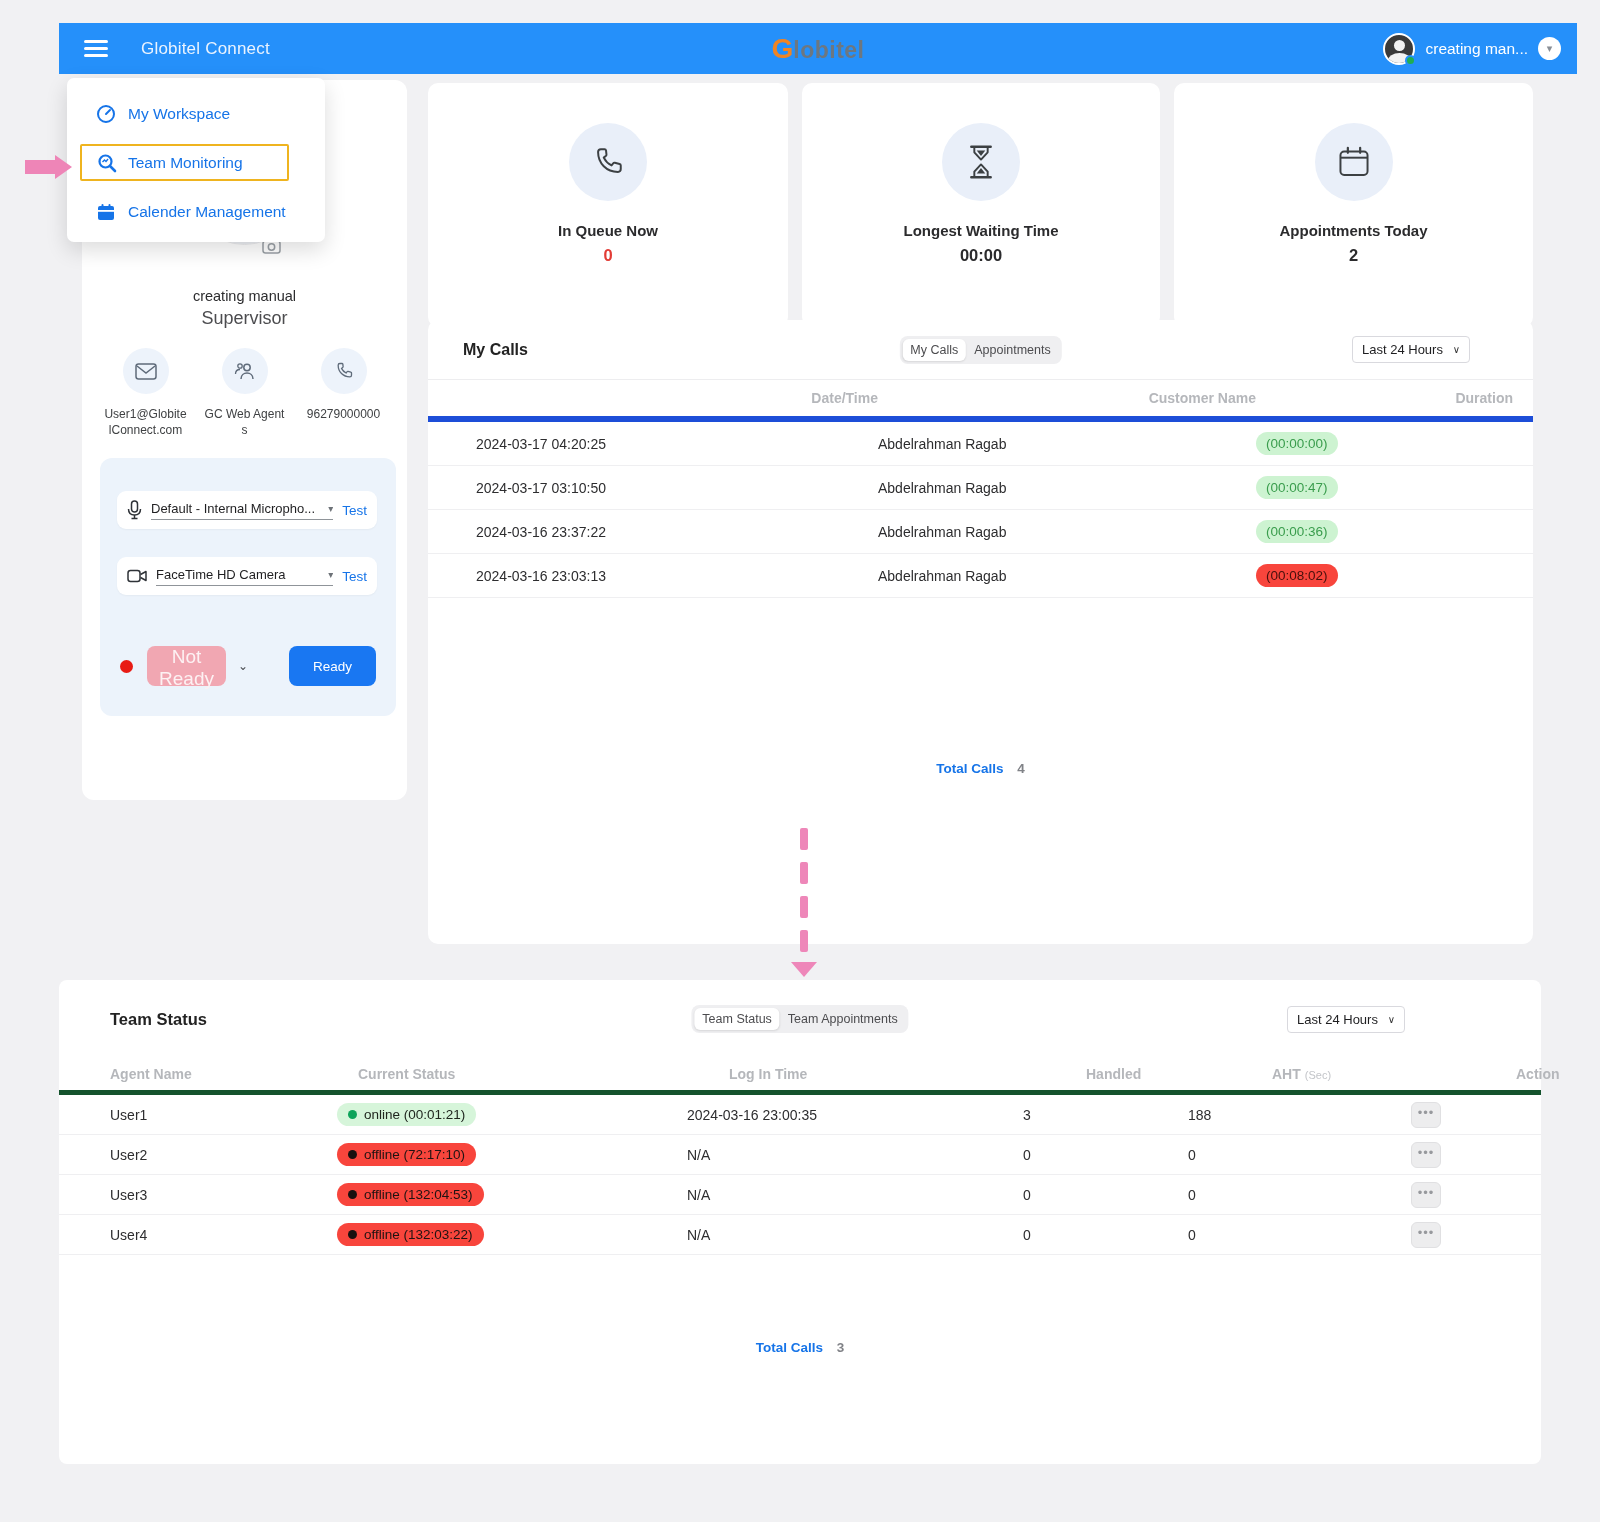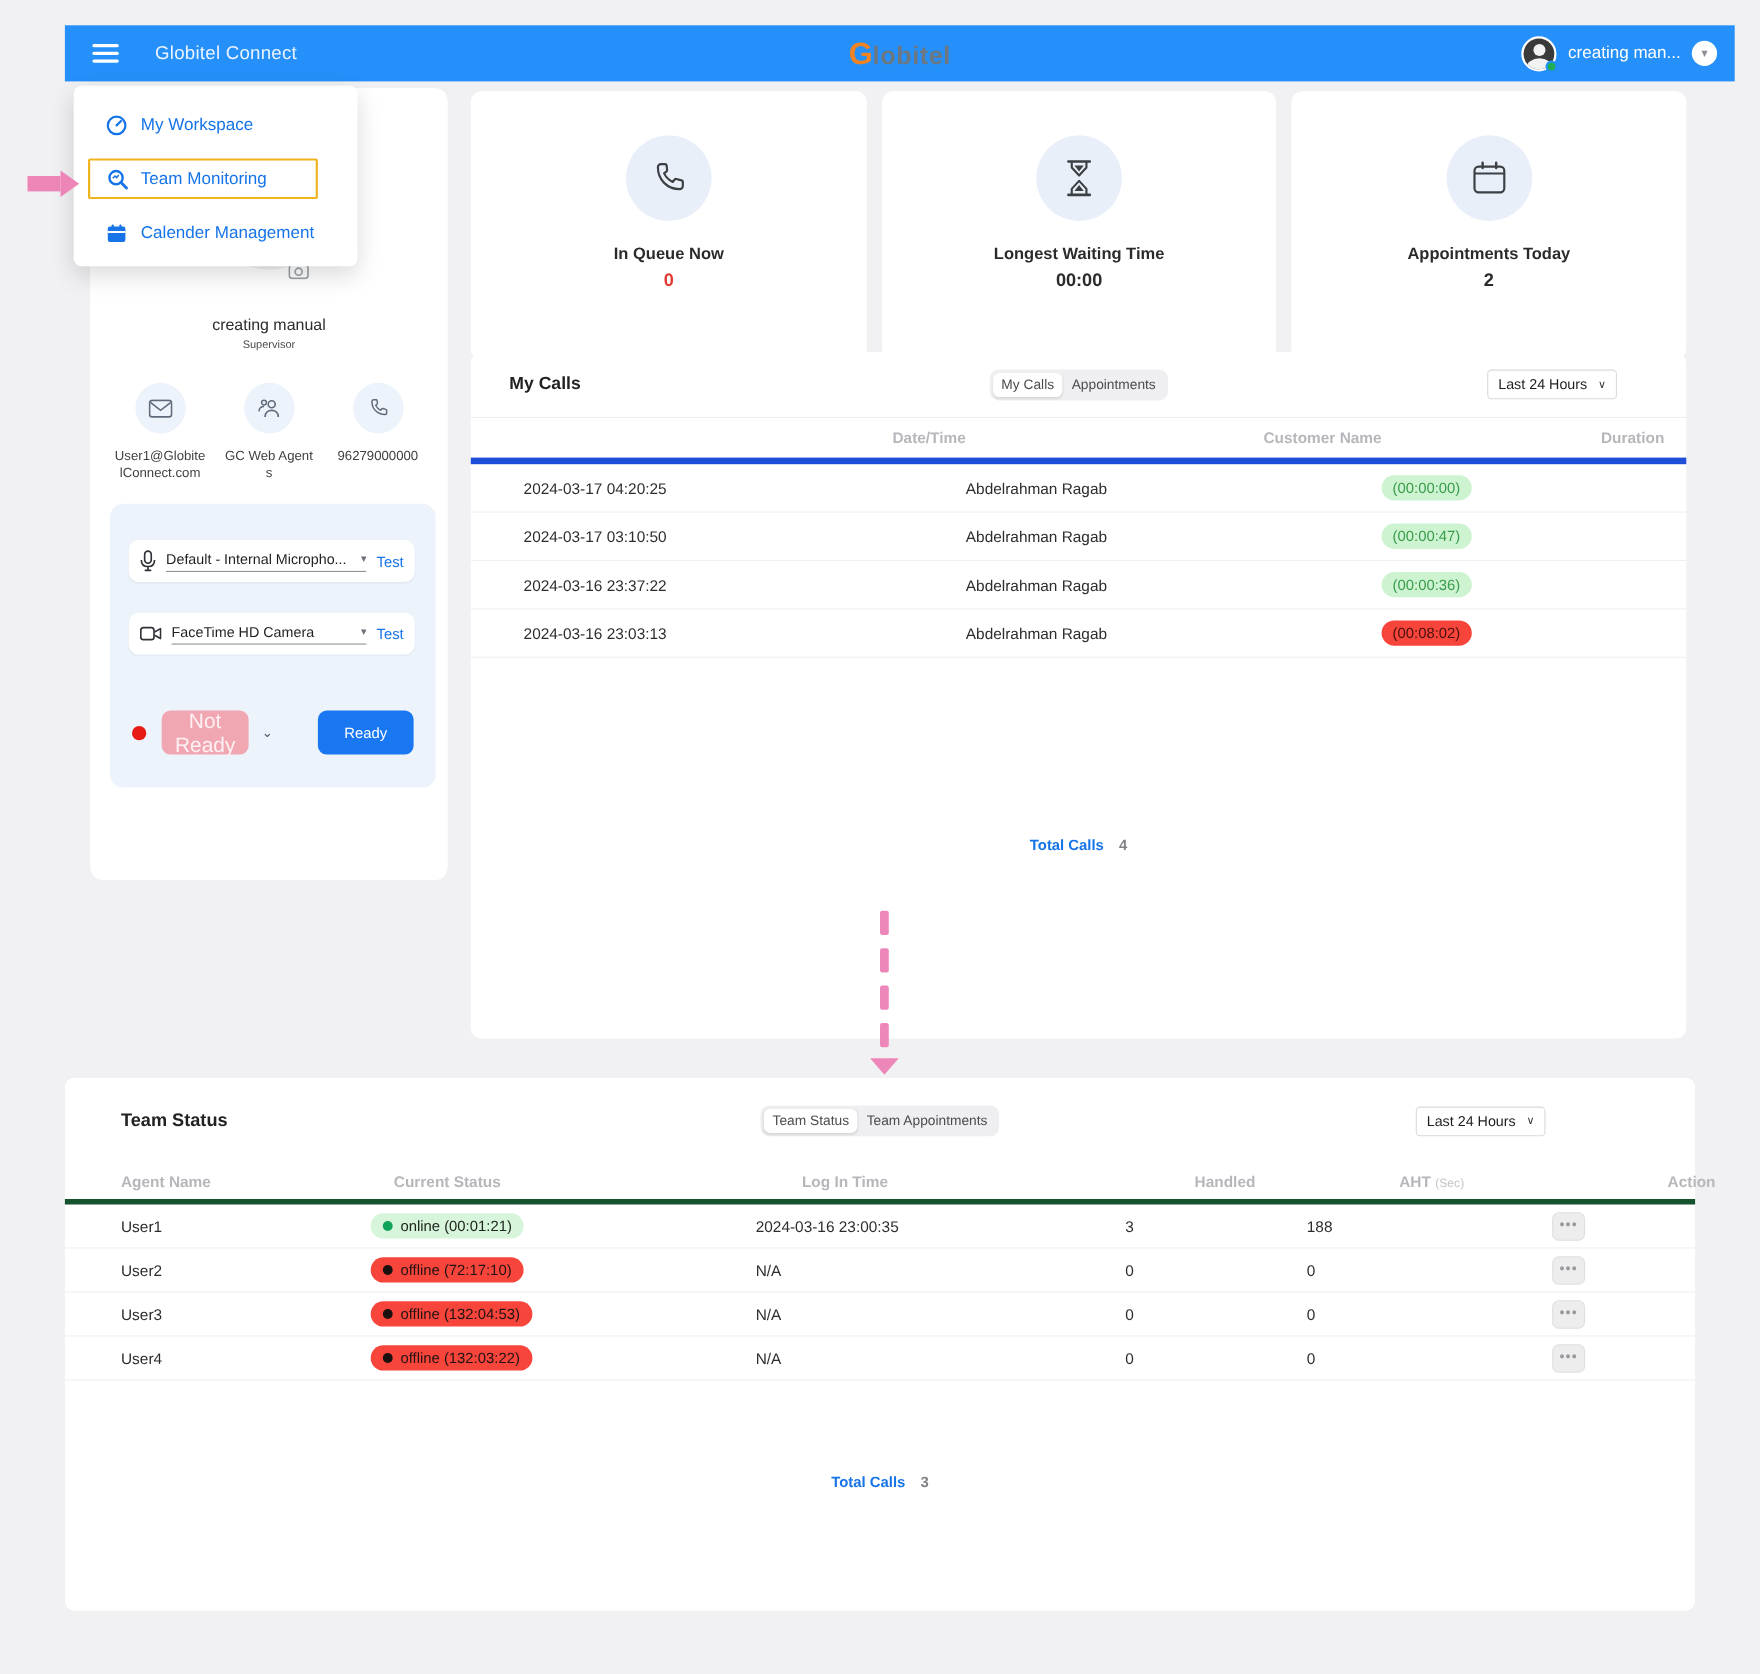--- a/index.html
+++ b/index.html
@@ -37,21 +37,21 @@
   .note-arrow .shaft { width:30px; height:14px; background:#ee85b7; }
   .note-arrow .head { width:0; height:0; border-top:12px solid transparent; border-bottom:12px solid transparent; border-left:17px solid #ee85b7; }
 
   
   .profile-card { position:absolute; left:82px; top:80px; width:325px; height:720px; background:#fff; border-radius:12px; z-index:10; }
   .big-avatar { position:absolute; left:106px; top:52px; width:113px; height:113px; border-radius:50%; background:#fbfbfc; border:1px solid #ececee; overflow:hidden; }
   .big-avatar .head { position:absolute; left:38px; top:26px; width:36px; height:36px; border-radius:50%; background:#eceff3; }
   .big-avatar .body { position:absolute; left:17px; top:70px; width:78px; height:52px; border-radius:50%; background:#eceff3; }
   .cam-badge { position:absolute; left:180px; top:157px; color:#9aa0a6; cursor:pointer; }
   .p-name { position:absolute; left:0; top:208px; width:100%; text-align:center; font-size:14.5px; color:#2c2c2e; }
-  .p-role { position:absolute; left:0; top:228px; width:100%; text-align:center; font-size:10px; color:#4c4c4f; }
+  .p-role { position:absolute; left:0; top:228px; width:100%; text-align:center; font-size:18px; color:#4c4c4f; }
   .contacts { position:absolute; left:0; top:268px; width:100%; display:flex; justify-content:center; gap:15px; }
   .contact { width:84px; display:flex; flex-direction:column; align-items:center; }
   .c-circle { width:46px; height:46px; border-radius:50%; background:#edf3fb; display:flex; align-items:center; justify-content:center; }
   .c-label { margin-top:12px; font-size:12px; color:#3f4143; text-align:center; line-height:1.35; word-break:break-all; }
   .device-panel { position:absolute; left:18px; top:378px; width:296px; height:258px; background:#ecf3fb; border-radius:12px; }
   .sel-bar { position:absolute; left:17px; width:260px; height:38px; background:#fff; border-radius:9px; display:flex; align-items:center; padding:0 10px; box-shadow:0 1px 2px rgba(0,0,0,.04); }
   .sel-mic { top:33px; } .sel-cam { top:99px; }
   .sel-text { flex:1; display:flex; align-items:center; justify-content:space-between; border-bottom:1px solid #8f9499; margin-left:9px; padding-bottom:3px; font-size:13px; color:#1f1f21; white-space:nowrap; overflow:hidden; cursor:pointer; }
   .sel-caret { color:#6d7278; font-size:10px; margin-left:4px; }
   .test-link { color:#1674e8; font-size:13.5px; margin-left:9px; cursor:pointer; }

